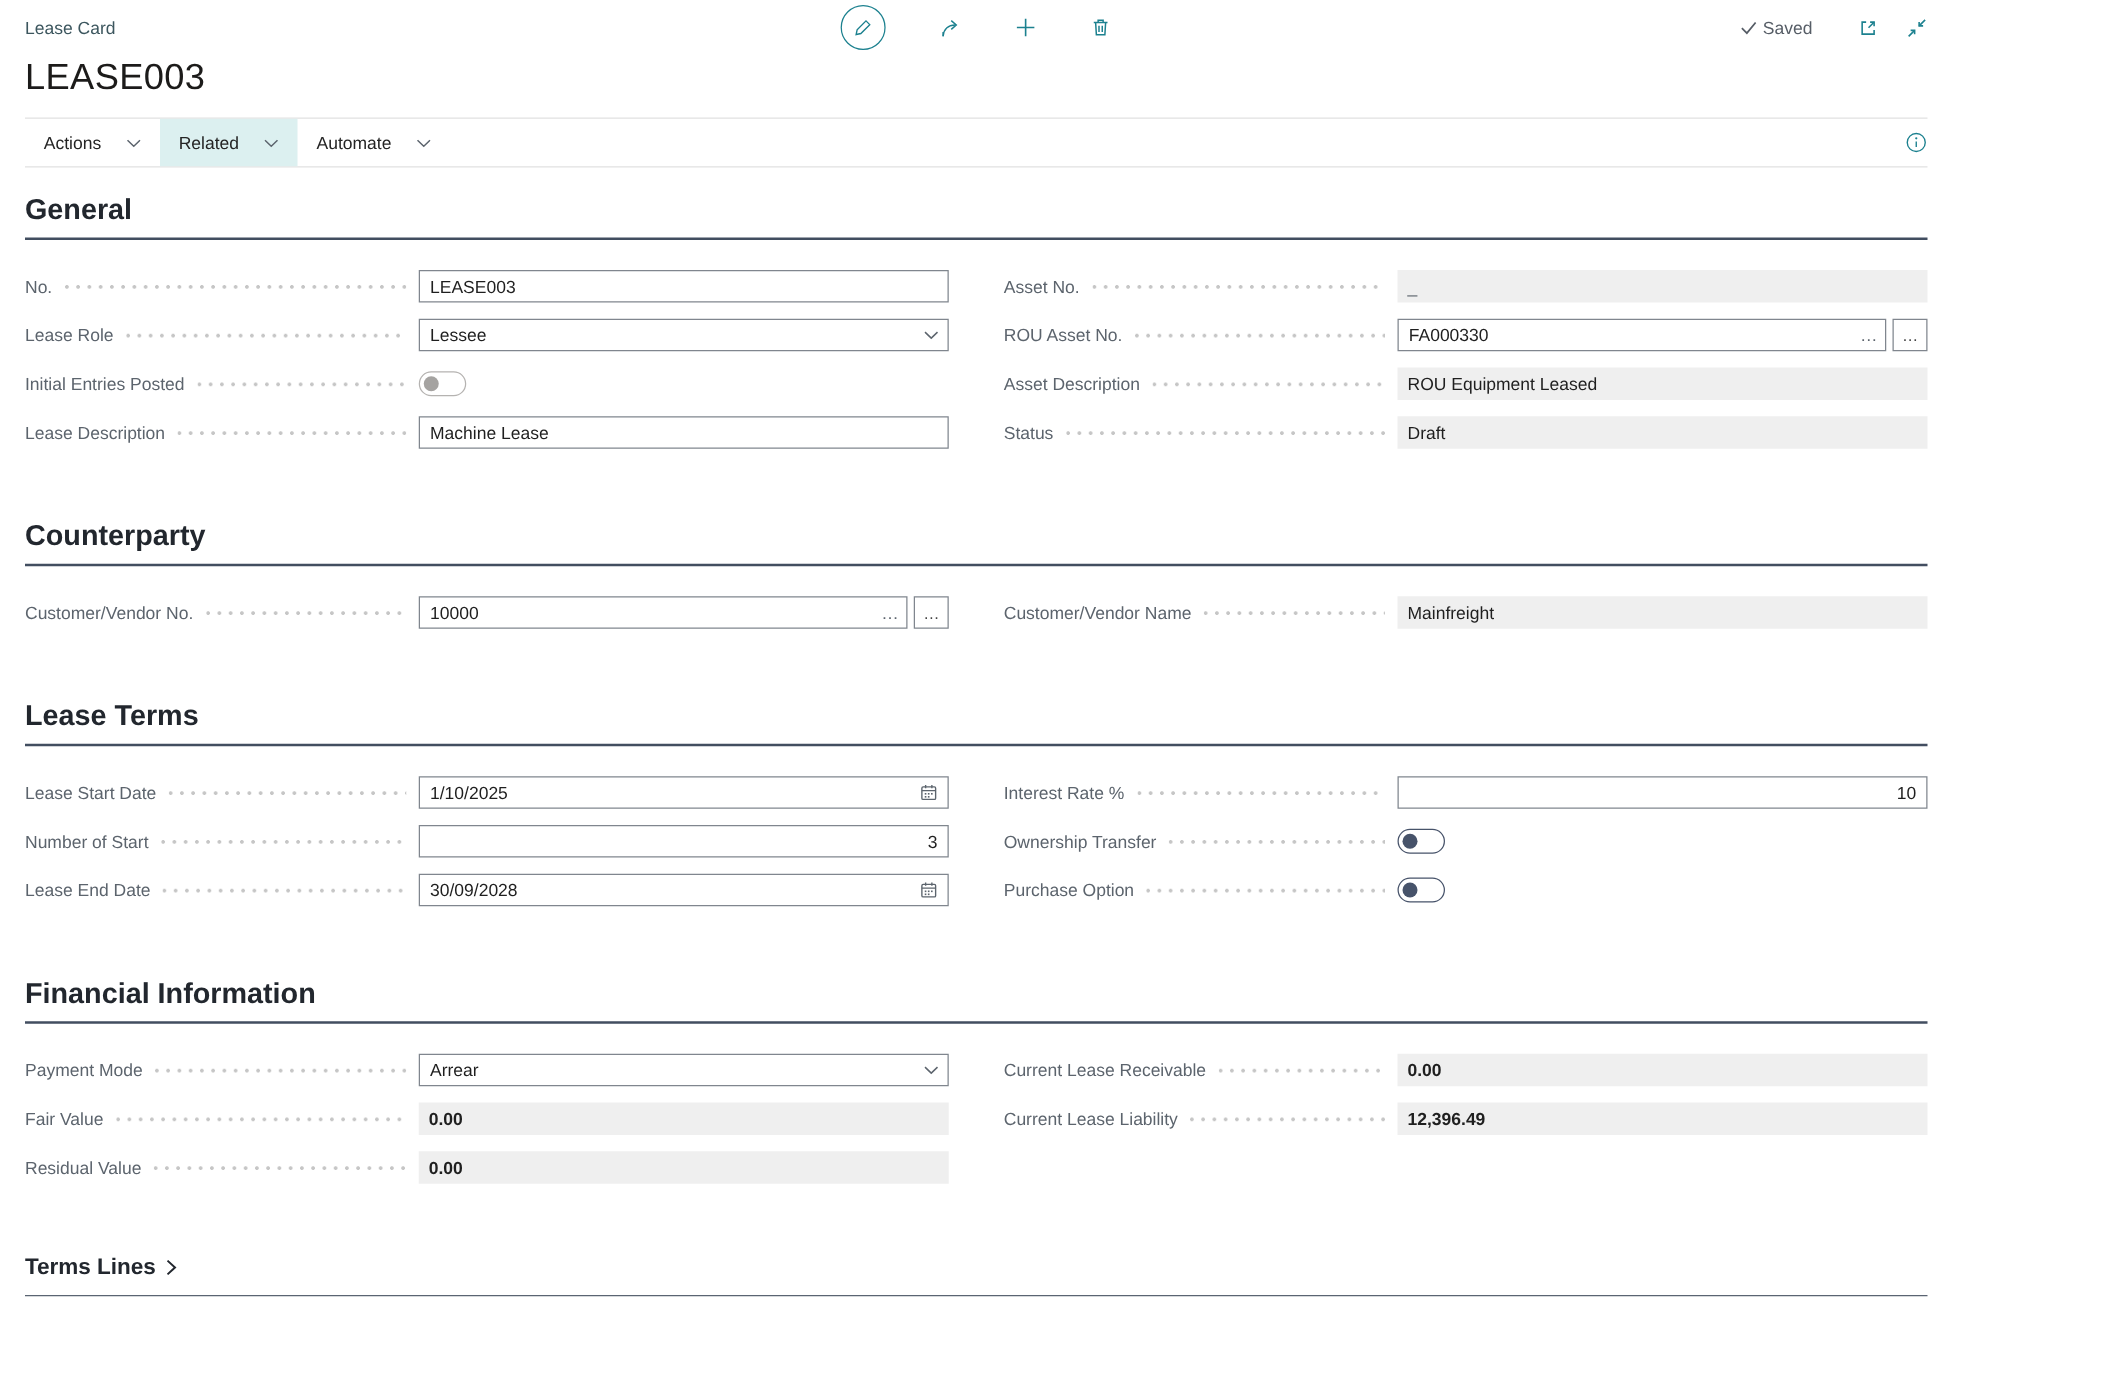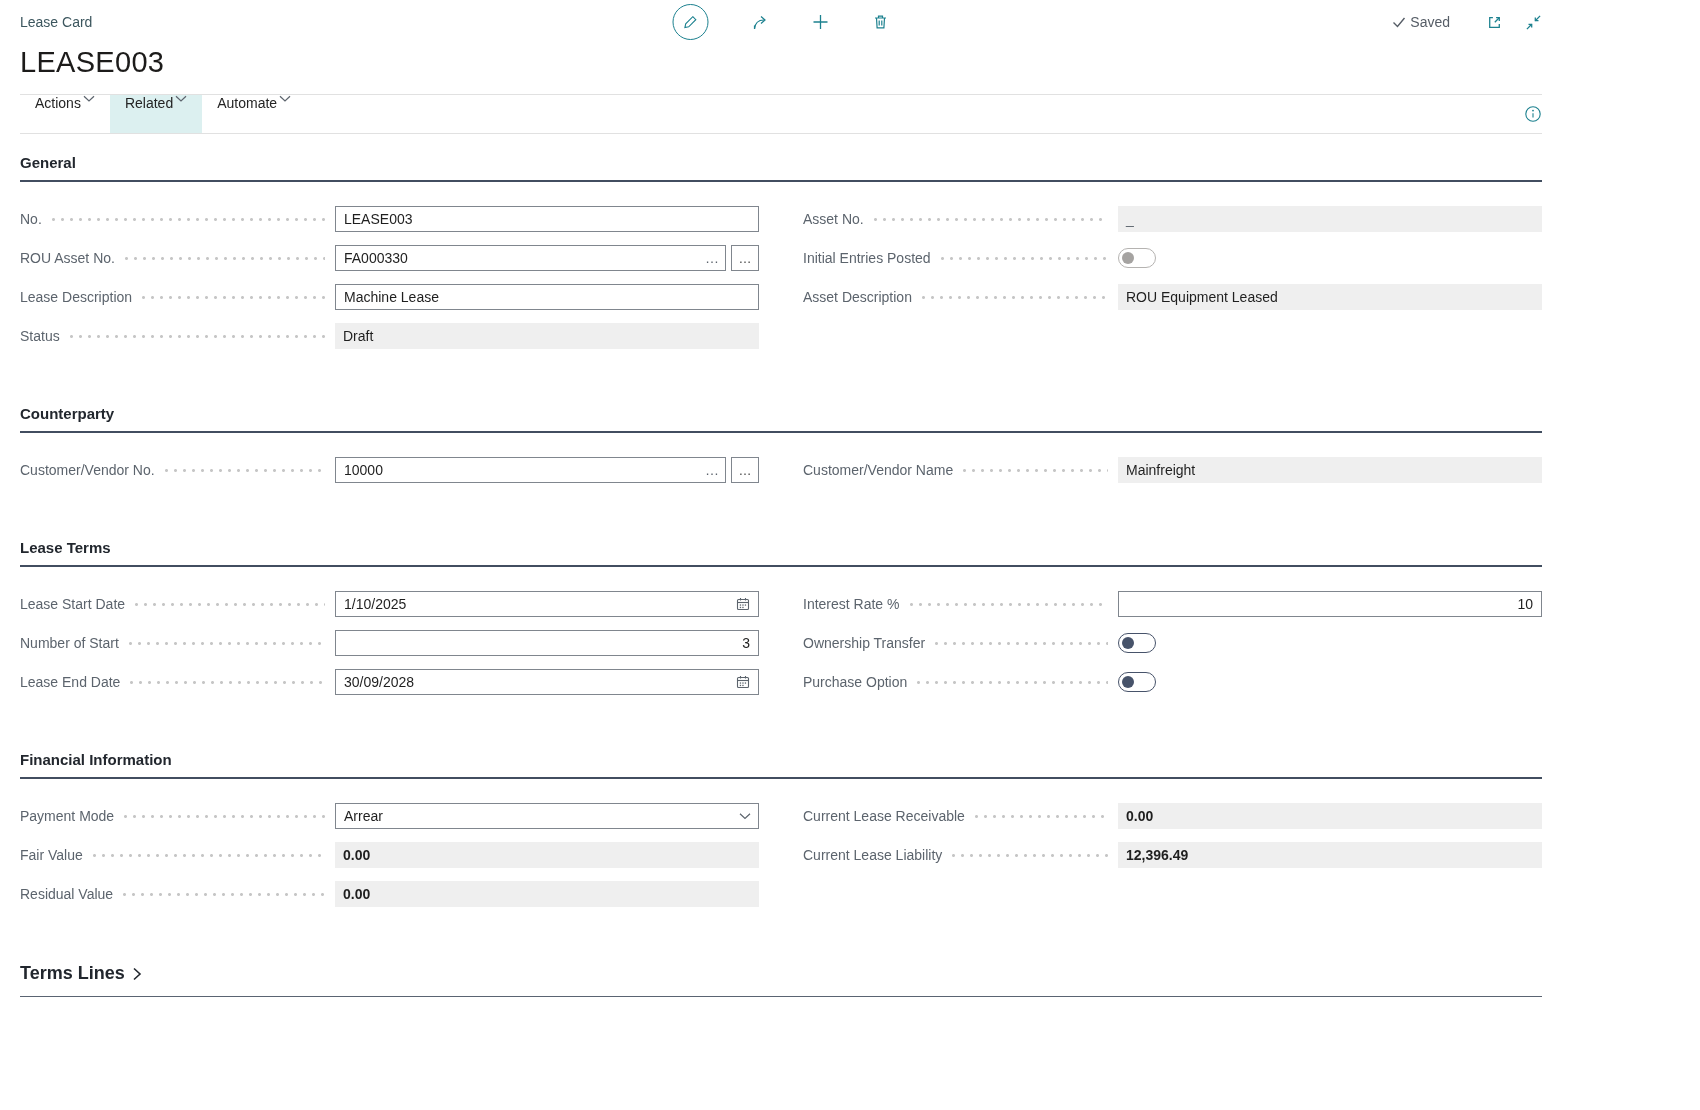--- a/index.html
+++ b/index.html
@@ -17,31 +17,31 @@
   .icon-circle { width:36px; height:36px; border:1px solid #1c818f; border-radius:50%; }
   .right-actions { margin-left:auto; display:flex; align-items:flex-start; gap:22px; }
   .saved { display:flex; align-items:center; gap:4px; font-size:14px; color:#565d66; margin-right:14px; }
 
   
   .page-title { font-size:29px; font-weight:300; color:#1c1b1a; margin-top:2px; letter-spacing:.3px; }
 
   
   .menu-bar { margin-top:15px; height:40px; border-top:1px solid #e1e1e1; border-bottom:1px solid #e1e1e1;
     display:flex; align-items:stretch; }
-  .menu-item { display:flex; gap:2px; padding:0 15px;
+  .menu-item { display:flex; align-items:center; gap:20px; padding:0 15px;
     font-size:14px; color:#242424; cursor:pointer; background:transparent; border:none;
     font-family:inherit; }
   .menu-item.active { background:#dcf0f0; }
   .menu-item .chev { color:#5c646d; display:flex; }
   .menu-info { margin-left:auto; align-self:center; }
 
   
   .section { margin-top:56px; }
   .section.first { margin-top:20px; }
-  .section > h2 { font-size:15px; font-weight:700; color:#22272e; padding-bottom:9px;
+  .section > h2 { font-size:23px; font-weight:700; color:#22272e; padding-bottom:9px;
     border-bottom:2px solid #424e60; cursor:pointer; }
   .fields { margin-top:24px; display:grid; grid-template-columns:1fr 1fr; column-gap:44px; row-gap:13px; }
   .row { display:flex; align-items:center; min-height:26px; }
   .flabel { font-size:14px; color:#5c646d; white-space:nowrap; }
   .leader { flex:1 1 auto; margin:0 10px; height:3px; align-self:center;
     background-image:radial-gradient(circle at 1.5px 1.5px,#c6c6c6 1.2px,transparent 1.7px);
     background-size:9px 3px; background-repeat:repeat-x; }
   .control { width:424px; flex:none; position:relative; display:flex; align-items:center; }
 
   .bc-input { flex:1 1 auto; width:100%; height:26px; border:1px solid #80868e; background:#fff;
@@ -202,20 +202,32 @@
       <div class="row">
         <span class="flabel">Asset No.</span>
         <span class="leader"></span>
         <span class="control">
           <span class="bc-display dim">
             <span>_</span>
           </span>
         </span>
       </div>
 
+      <div class="row">
+        <span class="flabel">Lease Role</span>
+        <span class="leader"></span>
+        <span class="control">
+          <input class="bc-input pad-r" value="Lessee" style="">
+          <button class="in-field-btn">
+            <svg width="12" height="7" viewBox="0 0 12 7" fill="none" stroke="currentColor" stroke-width="1.2">
+              <path d="M1 1.2 L6 6 L11 1.2"></path>
+            </svg>
+          </button>
+        </span>
+      </div>
 
       <div class="row lookup">
         <span class="flabel">ROU Asset No.</span>
         <span class="leader"></span>
         <span class="control">
           <input class="bc-input pad-r" value="FA000330" style="">
           <button class="in-field-btn">…</button>
           <button class="assist-btn">…</button>
         </span>
       </div>
@@ -224,34 +236,34 @@
         <span class="flabel">Initial Entries Posted</span>
         <span class="leader"></span>
         <span class="control">
           <span class="toggle disabled" aria-checked="false">
             <span class="knob"></span>
           </span>
         </span>
       </div>
 
       <div class="row">
-        <span class="flabel">Lease Description</span>
-        <span class="leader"></span>
-        <span class="control">
-          <input class="bc-input" value="Machine Lease" style="">
-        </span>
-      </div>
-
-      <div class="row">
         <span class="flabel">Asset Description</span>
         <span class="leader"></span>
         <span class="control">
           <span class="bc-display">
             <span>ROU Equipment Leased</span>
           </span>
+        </span>
+      </div>
+
+      <div class="row">
+        <span class="flabel">Lease Description</span>
+        <span class="leader"></span>
+        <span class="control">
+          <input class="bc-input" value="Machine Lease" style="">
         </span>
       </div>
 
       <div class="row">
         <span class="flabel">Status</span>
         <span class="leader"></span>
         <span class="control">
           <span class="bc-display">
             <span>Draft</span>
           </span>

